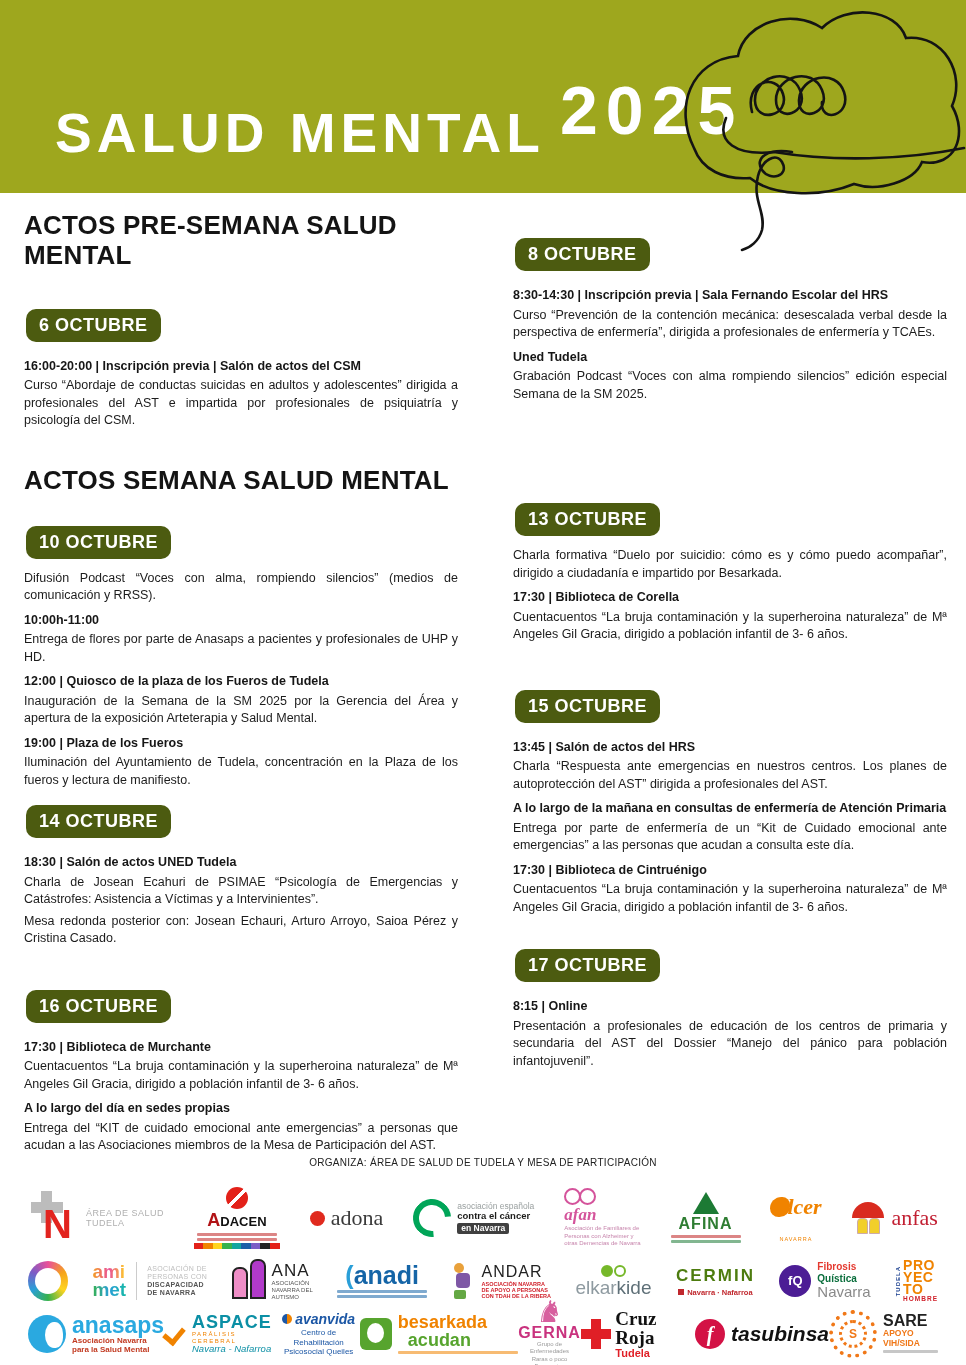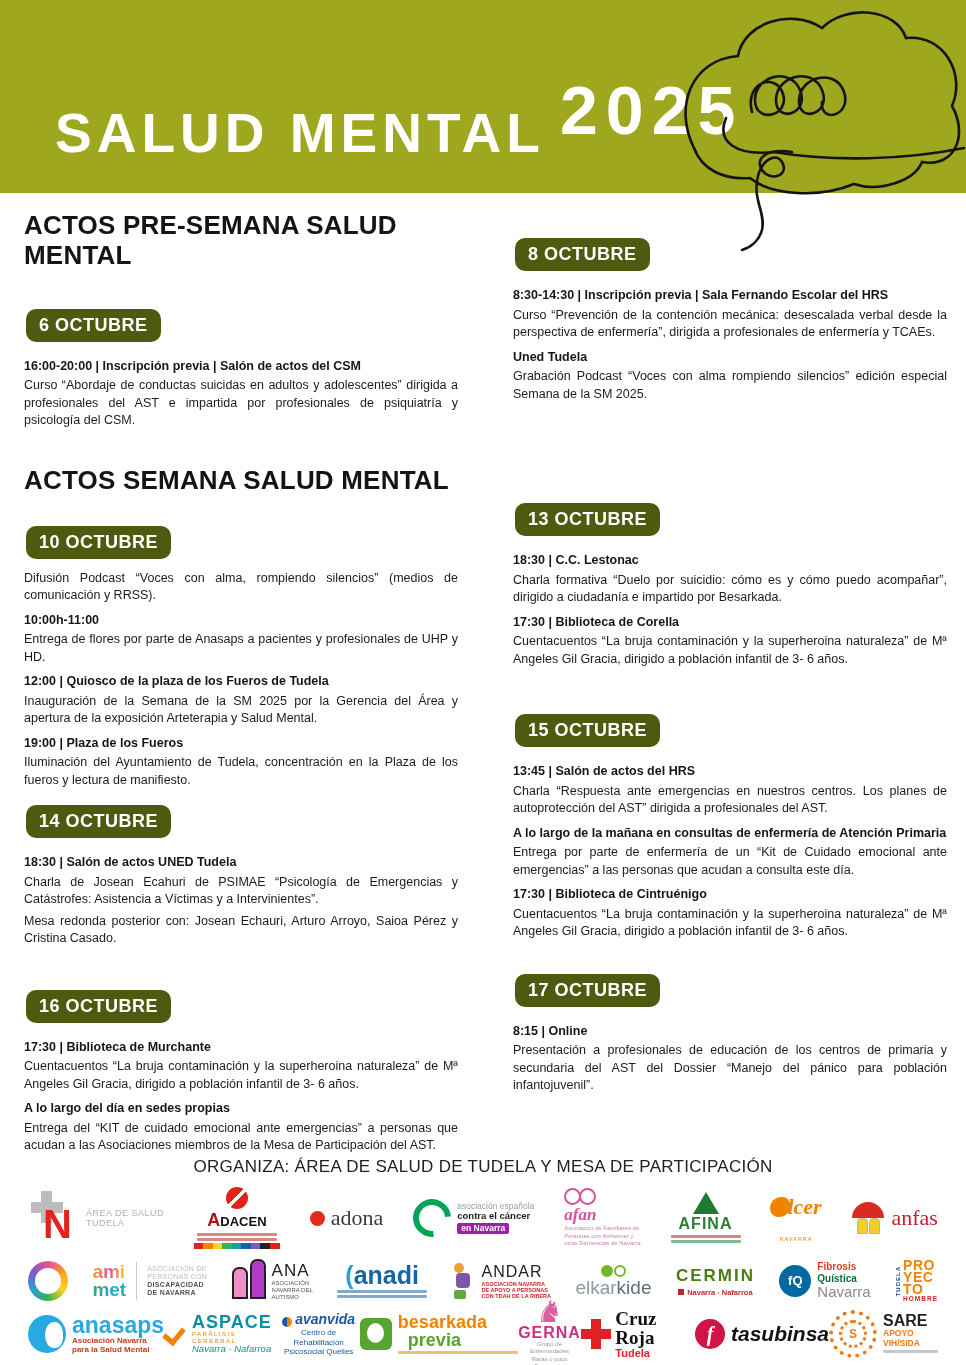--- a/index.html
+++ b/index.html
@@ -20,21 +20,21 @@
   .col-left{left:24px;top:205px;}
   .col-right{left:513px;top:238px;}
   .sec-title{font-size:26px;font-weight:bold;letter-spacing:.2px;color:#141414;line-height:1.15;}
   .badge{display:inline-block;background:#4C5B10;color:#fff;font-weight:bold;font-size:18px;
          letter-spacing:.5px;padding:5px 13px;border-radius:10px;margin:0 0 9px 2px;line-height:1.28;}
   .evh{font-size:12.5px;font-weight:bold;line-height:1.4;margin:7px 0 1px;color:#161616;}
   .evp{font-size:12.5px;line-height:1.4;margin:2px 0 4px;text-align:justify;color:#1c1c1c;}
 
   
   .organiza{position:absolute;left:0;top:1157px;width:966px;text-align:center;
-            font-size:17px;letter-spacing:.3px;color:#222;}
+            font-size:10px;letter-spacing:.3px;color:#222;}
   .lrow{position:absolute;left:28px;width:910px;display:flex;align-items:center;justify-content:space-between;}
   .lrow1{top:1182px;height:72px}.lrow2{top:1252px;height:58px}.lrow3{top:1305px;height:58px}
   .logo{display:flex;align-items:center;gap:6px;}
   .stack{display:flex;flex-direction:column;line-height:1.12;}
   .microbar{height:3px;background:currentColor;opacity:.55;margin:1.5px 0;border-radius:1px;}
 
   
   .asn-ic{position:relative;width:52px;height:54px;}
   .asn-cross{position:absolute;top:0;left:13px;width:11px;height:32px;background:#bcbcbc;}
   .asn-cross::after{content:"";position:absolute;top:10.5px;left:-10.5px;width:32px;height:11px;background:#bcbcbc;}
@@ -48,21 +48,21 @@
   .adacen-name .big{font-size:18px;color:#b11215;}
   .adacen-strip{width:86px;height:6px;background:linear-gradient(90deg,#e32119 0 11%,#f08300 11% 22%,#ffd41f 22% 33%,#37b24d 33% 44%,#12a5a0 44% 55%,#1c5fa8 55% 66%,#7b5cc6 66% 77%,#222 77% 88%,#e32119 88%);}
   .adacen .microwrap{color:#c02020;width:80px;}
   
   .adona-dot{width:15px;height:15px;border-radius:50%;background:#e02a1e;}
   .adona-t{font-family:"Liberation Serif",serif;font-size:22px;color:#3a3a3a;}
   
   .aecc-g{width:26px;height:26px;border-radius:50%;border:6px solid #00a558;border-right-color:transparent;transform:rotate(40deg);}
   .aecc .l1{font-size:8.5px;color:#9aa0a0;}
   .aecc .l2{font-size:9.5px;font-weight:bold;color:#1d1d1b;}
-  .aecc .l3{font-size:8.5px;font-weight:bold;color:#fff;background:#a21caf;padding:1px 4px;border-radius:2px;width:max-content;margin-top:1px;}
+  .aecc .l3{font-size:8.5px;font-weight:bold;color:#fff;background:#404040;padding:1px 4px;border-radius:2px;width:max-content;margin-top:1px;}
   
   .afan{flex-direction:column;gap:0;align-items:flex-start;}
   .afan-heads{display:flex;}
   .afan-heads i{width:13px;height:13px;border:2.5px solid #d4539b;border-radius:50%;display:block;}
   .afan-heads i + i{margin-left:-2px;}
   .afan-t{font-family:"Liberation Serif",serif;font-style:italic;font-size:17px;color:#d4539b;font-weight:bold;}
   .afan .cap{font-size:6px;color:#c785ac;line-height:1.25;}
   
   .afina{flex-direction:column;gap:1px;align-items:center;}
   .afina-tri{width:0;height:0;border-left:13px solid transparent;border-right:13px solid transparent;border-bottom:22px solid #1c7a34;}
@@ -114,21 +114,21 @@
   .elk-g i{width:8px;height:8px;border:2px solid #76b82a;border-radius:50%;display:block;}
   .elk-g i.f{background:#76b82a;}
   .elk-t{font-size:19px;color:#8e9aa0;line-height:1;}
   .elk-t .k{color:#5f7078;}
   
   .cermin{flex-direction:column;align-items:center;gap:2px;}
   .cermin-t{font-size:17px;font-weight:bold;color:#4d7c0f;letter-spacing:2px;}
   .cermin-c{font-size:7.5px;font-weight:bold;color:#c0272d;}
   .cermin-c::before{content:"";display:inline-block;width:6px;height:6px;background:#c0272d;margin-right:3px;}
   
-  .fq-ic{width:32px;height:32px;border-radius:50%;background:#0369a1;color:#fff;font-weight:bold;font-size:13px;
+  .fq-ic{width:32px;height:32px;border-radius:50%;background:#4c1d95;color:#fff;font-weight:bold;font-size:13px;
          display:flex;align-items:center;justify-content:center;}
   .fq-txt .l1{font-size:10px;font-weight:bold;color:#e4392f;display:block;}
   .fq-txt .l2{font-size:10px;font-weight:bold;color:#0a6e3c;display:block;}
   .fq-txt .l3{font-size:15px;color:#8a8a8a;display:block;}
   
   .ph{gap:2px;}
   .ph-v{writing-mode:vertical-rl;transform:rotate(180deg);font-size:6px;font-weight:bold;color:#1a3f8f;letter-spacing:1px;}
   .ph-stack{line-height:.85;}
   .ph-stack span{display:block;font-size:14px;font-weight:bold;color:#f08300;letter-spacing:.5px;}
   .ph-stack .hm{font-size:6.5px;color:#d0202a;letter-spacing:1px;}
@@ -137,21 +137,21 @@
   .ans-ic::after{content:"";position:absolute;right:3px;top:7px;width:18px;height:26px;background:#fff;border-radius:50% 45% 40% 50%;}
   .ans-t{font-size:23px;font-weight:bold;color:#2aa9e0;line-height:1;}
   .ans-cap span{display:block;font-size:8px;font-weight:bold;color:#c23b22;}
   
   .asp-chk{width:16px;height:9px;border-left:5px solid #f08300;border-bottom:5px solid #f08300;transform:rotate(-50deg);margin-right:2px;}
   .asp-t{font-size:18px;font-weight:bold;color:#0b8fa5;letter-spacing:1px;line-height:1;}
   .asp-c1{font-size:6px;color:#f08300;letter-spacing:1.5px;}
   .asp-c2{font-size:9.5px;font-style:italic;color:#0b8fa5;}
   
   .ava{flex-direction:column;align-items:center;gap:1px;}
-  .ava-row{display:flex;align-items:flex-end;gap:3px;}
+  .ava-row{display:flex;align-items:center;gap:3px;}
   .ava-dot{width:10px;height:10px;border-radius:50%;background:conic-gradient(#f08300 0 50%,#1c57a5 50%);}
   .ava-t{font-size:14px;font-weight:bold;font-style:italic;color:#1c57a5;}
   .ava-cap{font-size:8px;color:#1c57a5;text-align:center;line-height:1.2;}
   
   .bes-ic{position:relative;width:32px;height:32px;background:#57a42e;border-radius:6px;}
   .bes-ic::after{content:"";position:absolute;left:7px;top:5px;width:17px;height:20px;background:#fff;border-radius:50%;}
   .bes-t1{font-size:18px;font-weight:bold;color:#f08300;line-height:1;}
   .bes-t2{font-size:18px;font-weight:bold;color:#57a42e;line-height:1;margin-left:10px;}
   .bes .microwrap{color:#f08300;width:120px;}
   
@@ -236,21 +236,20 @@
     <div>
       <div class="badge">8 OCTUBRE</div>
       <div class="evh">8:30-14:30 | Inscripción previa | Sala Fernando Escolar del HRS</div>
       <div class="evp">Curso “Prevención de la contención mecánica: desescalada verbal desde la perspectiva de enfermería”, dirigida a profesionales de enfermería y TCAEs.</div>
       <div class="evh">Uned Tudela</div>
       <div class="evp">Grabación Podcast “Voces con alma rompiendo silencios” edición especial Semana de la SM 2025.</div>
     </div>
 
     <div style="margin-top:100px">
       <div class="badge">13 OCTUBRE</div>
-      <div class="evh">18:30 | C.C. Lestonac</div>
       <div class="evp">Charla formativa “Duelo por suicidio: cómo es y cómo puedo acompañar”, dirigido a ciudadanía e impartido por Besarkada.</div>
       <div class="evh">17:30 | Biblioteca de Corella</div>
       <div class="evp">Cuentacuentos “La bruja contaminación y la superheroina naturaleza” de Mª Angeles Gil Gracia, dirigido a población infantil de 3- 6 años.</div>
     </div>
 
     <div style="margin-top:46px">
       <div class="badge">15 OCTUBRE</div>
       <div class="evh">13:45 | Salón de actos del HRS</div>
       <div class="evp">Charla “Respuesta ante emergencias en nuestros centros. Los planes de autoprotección del AST” dirigida a profesionales del AST.</div>
       <div class="evh">A lo largo de la mañana en consultas de enfermería de Atención Primaria</div>
@@ -446,21 +445,21 @@
       </div>
       <div class="ava-cap">
         <span>Centro de Rehabilitación</span><br>
         <span>Psicosocial Queiles</span>
       </div>
     </div>
     <div class="logo bes">
       <div class="bes-ic"></div>
       <div class="stack">
         <span class="bes-t1">besarkada</span>
-        <span class="bes-t2">previa</span>
+        <span class="bes-t2">acudan</span>
         <div class="microwrap">
             <div class="microbar"></div>
           </div>
       </div>
     </div>
     <div class="logo gerna">
       <span class="gerna-h">♞</span>
       <span class="gerna-t">GERNA</span>
       <div class="gerna-cap">
         <span>Grupo de Enfermedades</span><br>

